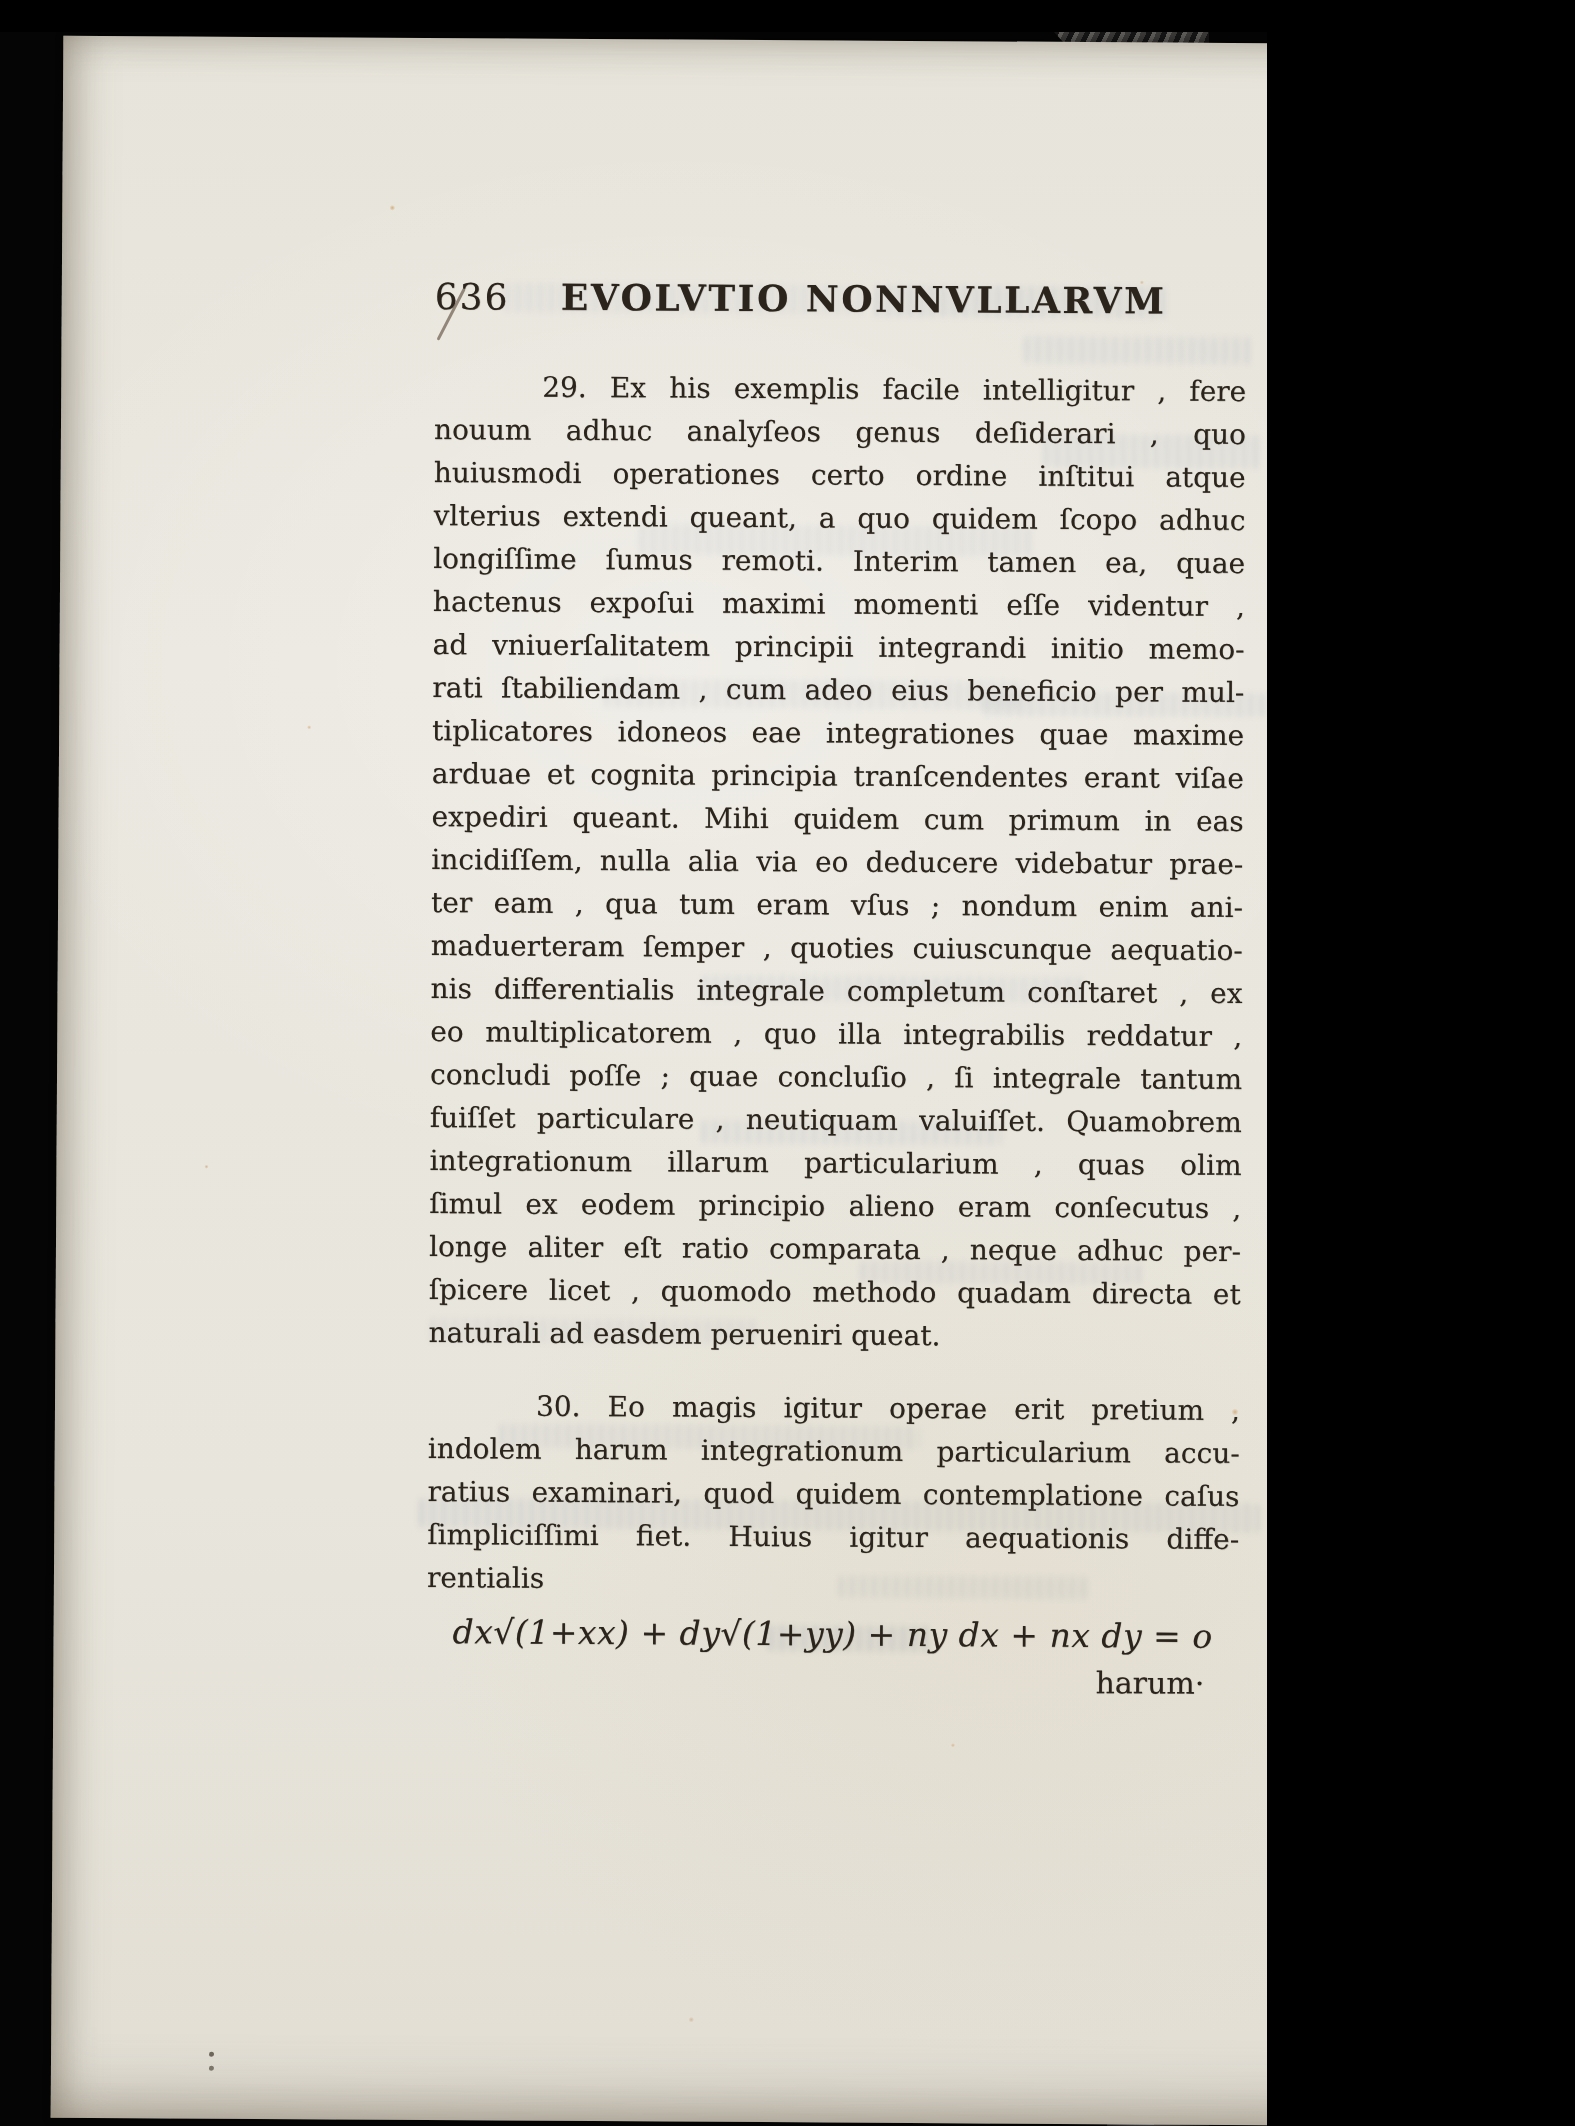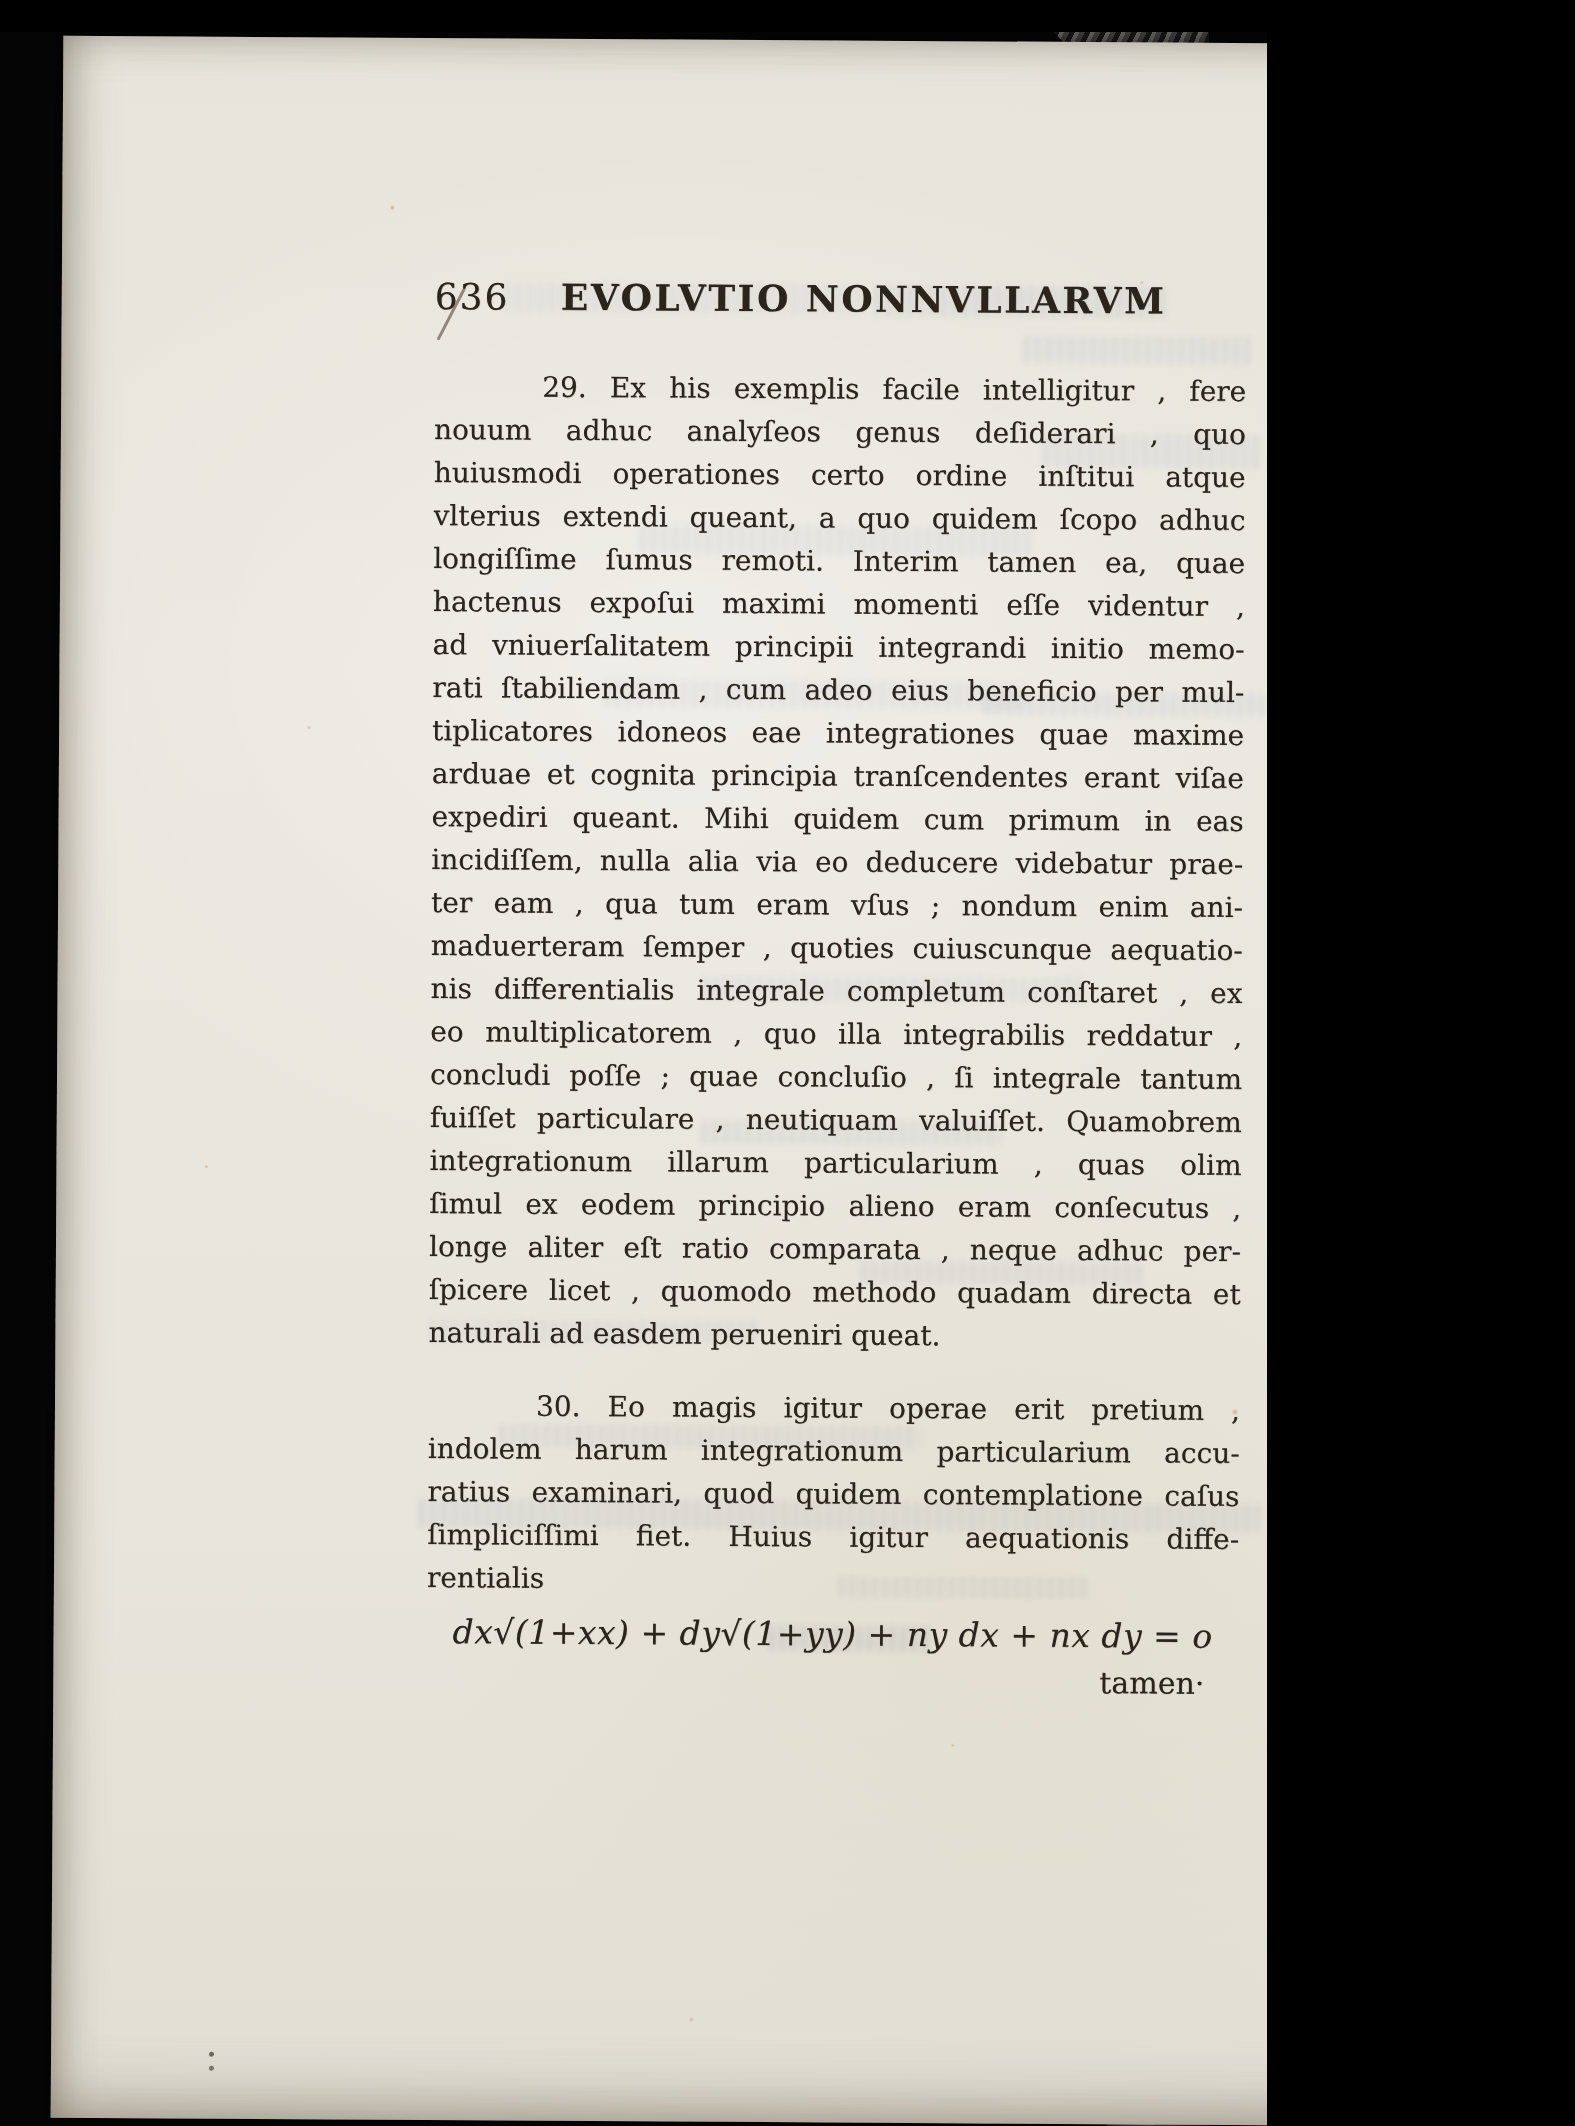--- a/index.html
+++ b/index.html
@@ -134,20 +134,20 @@
         <div class="line first">30. Eo magis igitur operae erit pretium ,</div>
         <div class="line">indolem harum integrationum particularium accu-</div>
         <div class="line">ratius examinari, quod quidem contemplatione caſus</div>
         <div class="line">ſimpliciſſimi fiet. Huius igitur aequationis diffe-</div>
         <div class="line last">rentialis</div>
       </div>
 
       <div class="formula">dx√(1+xx) + dy√(1+yy) + ny dx + nx dy = o</div>
 
       <div class="catchword-row">
-        <span>tamen·</span>
+        <span>harum·</span>
       </div>
     </div>
 
     <div class="pen-slash"></div>
     <div class="ink-dots"></div>
   </div>
 </div>
 
 </body></html>

